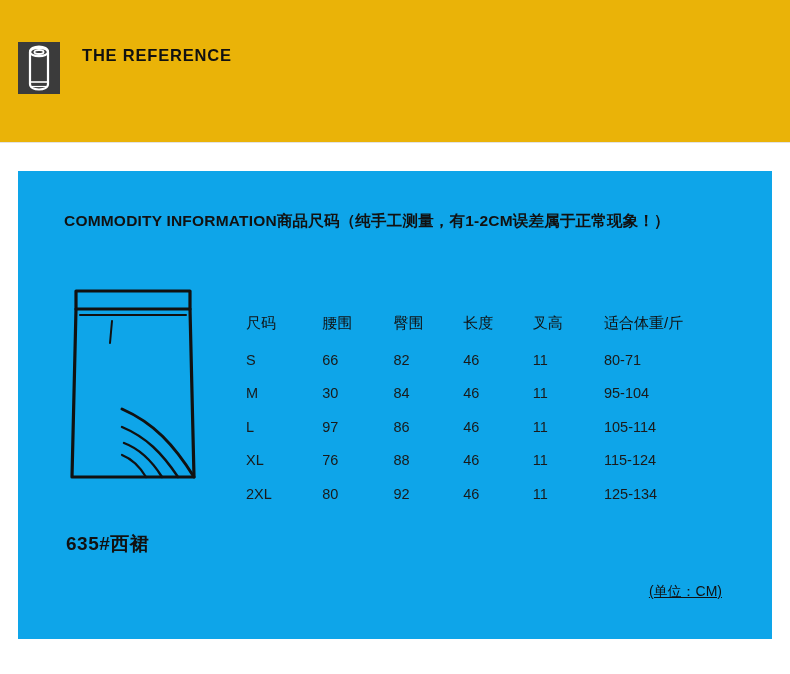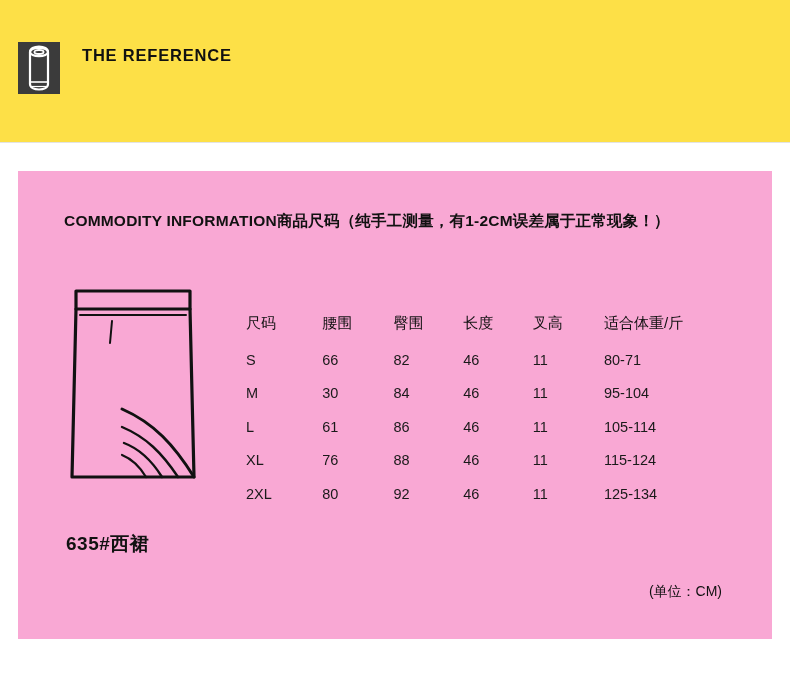--- a/index.html
+++ b/index.html
@@ -22,21 +22,21 @@
     background: #ffffff;
   }
 
   
   .header {
     position: absolute;
     left: 0;
     top: 0;
     width: 790px;
     height: 142px;
-    background: #fde047;
+    background: #eab308;
   }
   .header-inner {
     position: absolute;
     left: 18px;
     top: 42px;
     display: flex;
     align-items: flex-start;
   }
   .logo-mark {
     width: 42px;
@@ -74,21 +74,21 @@
     background: #e3e3e3;
   }
 
   
   .card {
     position: absolute;
     left: 18px;
     top: 171px;
     width: 754px;
     height: 468px;
-    background: #f9a8d4;
+    background: #0ea5e9;
   }
 
   .card-title {
     position: absolute;
     left: 46px;
     top: 40px;
     font-size: 15.5px;
     font-weight: bold;
     color: #111111;
     white-space: nowrap;
@@ -149,20 +149,21 @@
   .col-length { width: 80px; }
   .col-slit   { width: 82px; }
   .col-weight { width: 140px; }
 
   .unit-note {
     position: absolute;
     right: 50px;
     bottom: 38px;
     font-size: 14px;
     color: #111111;
+    text-decoration: underline;
   }
 </style>
 </head>
 <body>
 
 <div class="page">
 
   <div class="header">
     <div class="header-inner">
       <div class="logo-mark">
@@ -232,21 +233,21 @@
         <tr>
           <td>M</td>
           <td>30</td>
           <td>84</td>
           <td>46</td>
           <td>11</td>
           <td>95-104</td>
         </tr>
         <tr>
           <td>L</td>
-          <td>61</td>
+          <td>97</td>
           <td>86</td>
           <td>46</td>
           <td>11</td>
           <td>105-114</td>
         </tr>
         <tr>
           <td>XL</td>
           <td>76</td>
           <td>88</td>
           <td>46</td>

